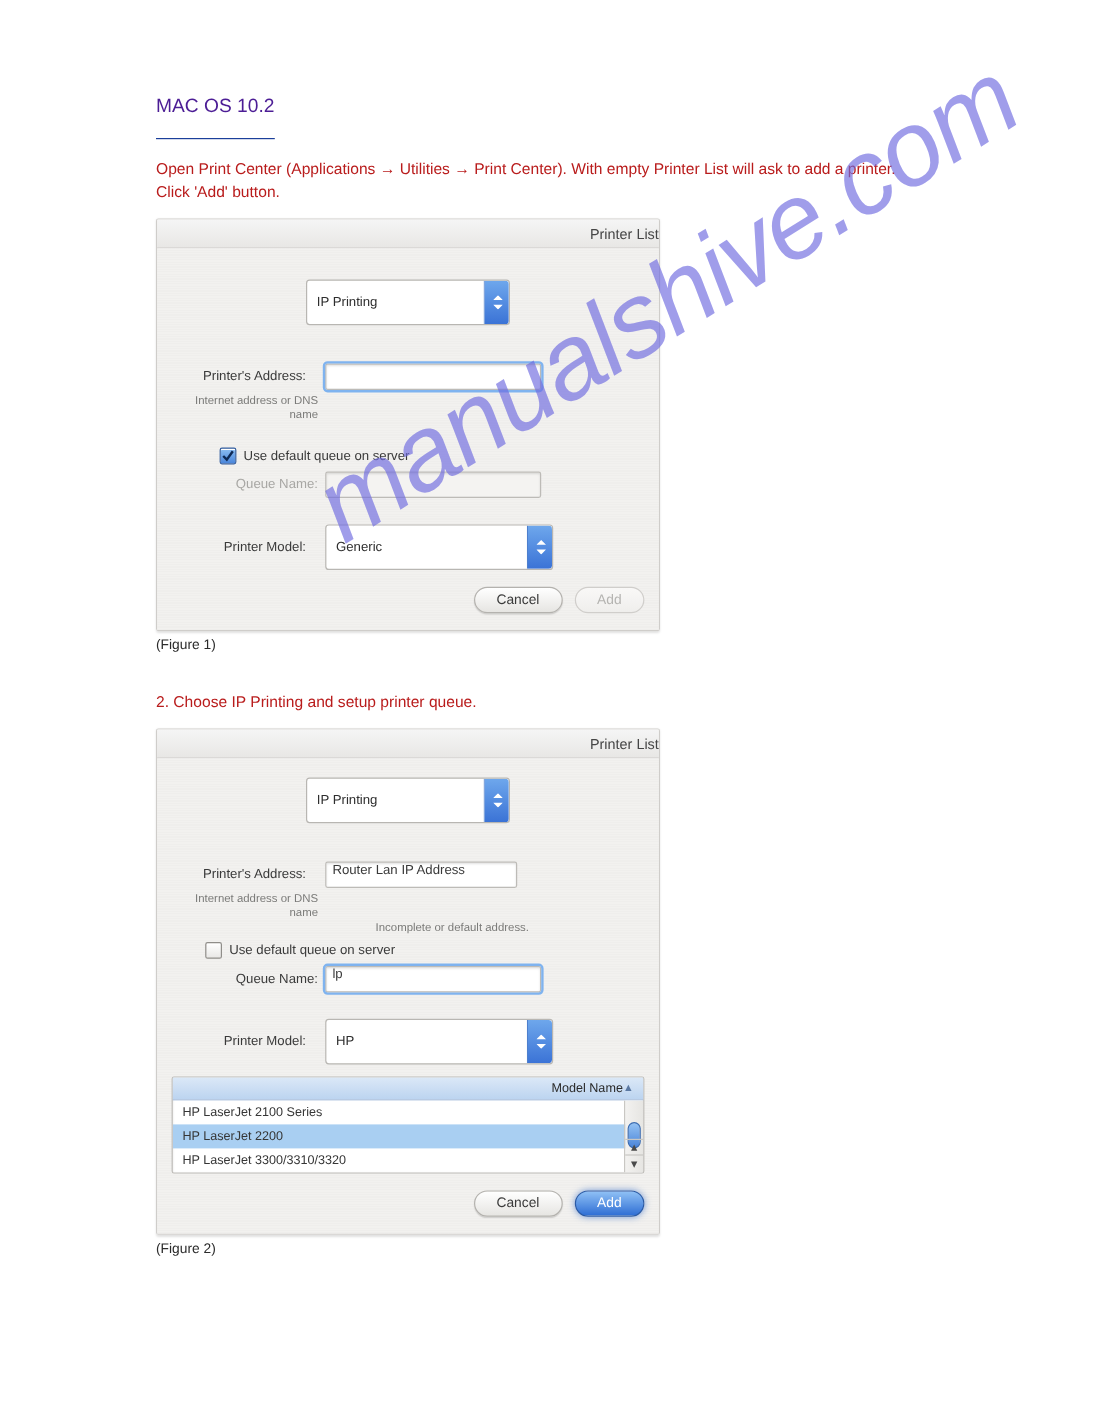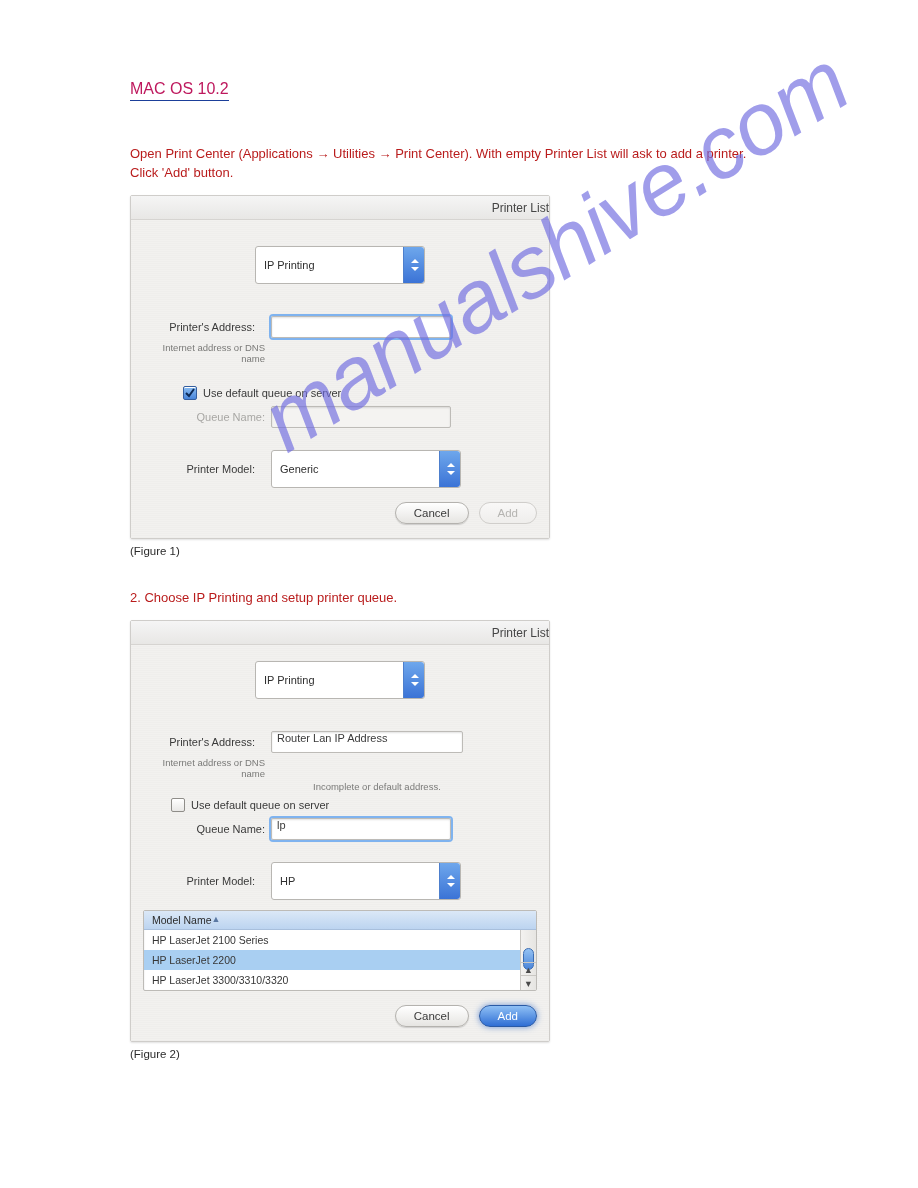--- a/index.html
+++ b/index.html
@@ -8,26 +8,26 @@
     padding: 0;
     font-family: "Lucida Grande", Helvetica, Arial, sans-serif;
     background: #ffffff;
     width: 918px;
     position: relative;
   }
   .page {
     padding: 80px 130px 60px 130px;
   }
   .heading-link {
-    color: #be185d;
+    color: #4c1d95;
     font-size: 16px;
     border-bottom: 1px solid #1b3f9a;
     display: inline-block;
-    padding-bottom: 2px;
-    margin-bottom: 44px;
+    padding-bottom: 17px;
+    margin-bottom: 16px;
   }
   .body-text {
     font-size: 13px;
     color: #b91c1c;
     line-height: 1.45;
     margin: 0 11px 12px 0;
   }
   .figure-label {
     font-size: 11.5px;
     color: #2b2b2b;
@@ -196,21 +196,21 @@
     border-radius: 2px;
     box-shadow: inset 0 1px 2px rgba(0,0,0,0.12);
     font-size: 10.5px;
     position: relative;
   }
   .model-header {
     background: linear-gradient(#dbe8f7,#bcd4f0);
     color: #2a2a2a;
     padding: 3px 8px;
     display: flex;
-    justify-content: flex-start;
+    justify-content: flex-end;
     border-bottom: 1px solid #a8bfdc;
     font-size: 10.5px;
   }
   .model-header .tri {
     font-size: 9px;
     color: #5a78a2;
   }
   .model-rows {
     max-height: 82px;
     overflow: hidden;
@@ -348,21 +348,21 @@
             <svg width="8" height="12" viewBox="0 0 8 12">
                 <path d="M4 0 L8 4 L0 4 Z M4 12 L0 8 L8 8 Z" fill="#ffffff"></path>
               </svg>
           </span>
         </div>
       </div>
       <div class="spacer"></div>
         <div class="spacer"></div>
       <div class="row">
         <div class="lbl-right">Printer's Address:</div>
-        <div class="text-input" style="width:192px">Router Lan IP Address</div>
+        <div class="text-input" style="width:160px">Router Lan IP Address</div>
       </div>
       <div class="row" style="margin-top:-2px">
         <div class="hint-left">Internet address or DNS name</div>
       </div>
       <div class="row" style="padding-left:170px;margin-top:-4px">
         <span class="hint-inline">Incomplete or default address.</span>
       </div>
       <div class="row" style="padding-left:28px">
         <span class="checkbox">
           

